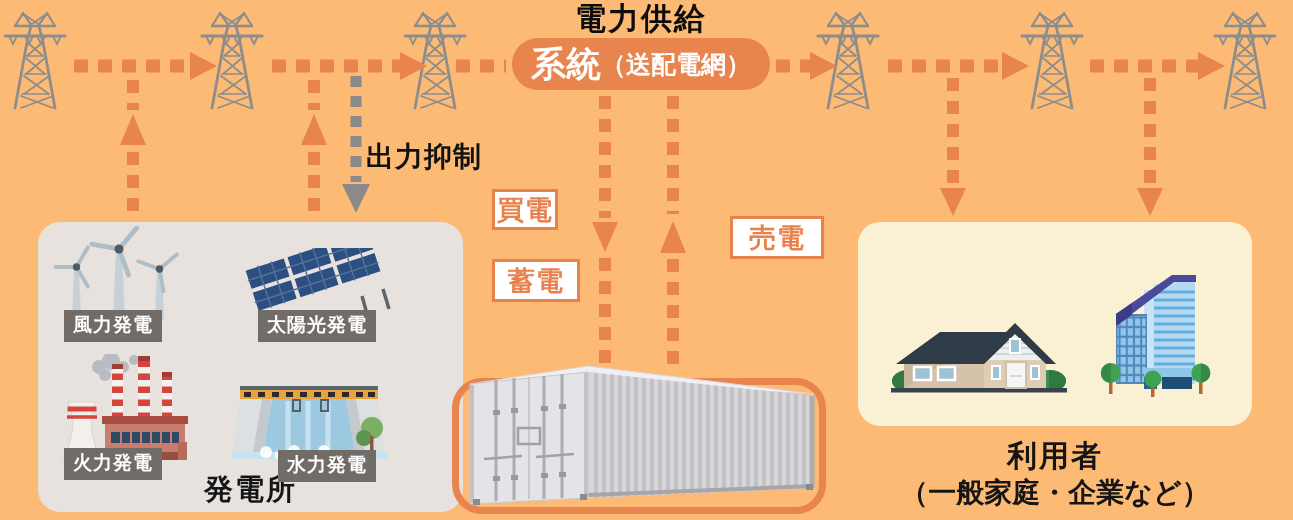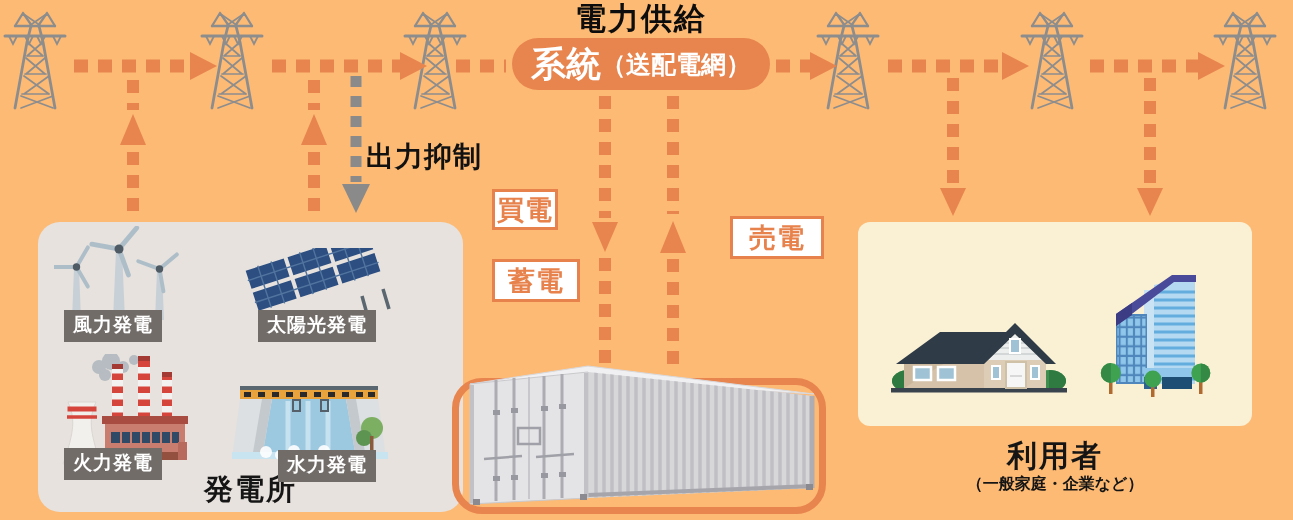--- a/index.html
+++ b/index.html
@@ -30,30 +30,30 @@
   }
   .tag-buy{left:492px;top:189px;width:66px;height:41px;}
   .tag-store{left:492px;top:239px;width:88px;height:43px;margin-top:20px;}
   .tag-sell{left:694px;top:216px;width:94px;height:43px;margin-left:36px;}
   .plant-box{
     position:absolute;left:38px;top:222px;width:390px;height:290px;border-radius:22px;
     background:#E7E2DE;
     padding-left:35px;
   }
   .users-box{
-    position:absolute;left:858px;top:222px;width:394px;height:204px;border-radius:12px;
+    position:absolute;left:858px;top:222px;width:394px;height:204px;border-radius:22px;
     background:#FAF0D4;
   }
   .box-title{
     position:absolute;left:0;width:100%;text-align:center;color:#151515;
     font-weight:900;white-space:nowrap;
   }
   .plant-title{top:248px;font-size:29px;letter-spacing:2px;}
   .users-title{top:214px;font-size:30px;letter-spacing:2px;}
-  .users-sub{top:252px;font-size:16px;font-weight:900;letter-spacing:0px;}
+  .users-sub{top:252px;font-size:28px;font-weight:900;letter-spacing:0px;}
   .chip{
     position:absolute;background:#716C68;color:#fff;font-size:19px;font-weight:bold;
     padding:2px 9px 4px 9px;letter-spacing:1px;white-space:nowrap;z-index:3;
   }
   .storage-border{
     position:absolute;left:452px;top:378px;width:374px;height:136px;border-radius:30px;
     border:7px solid #E8854F;box-sizing:border-box;background:transparent;z-index:1;
   }
   .container-art{position:absolute;left:452px;top:358px;z-index:2;}
   .icon-art{position:absolute;z-index:2;}

